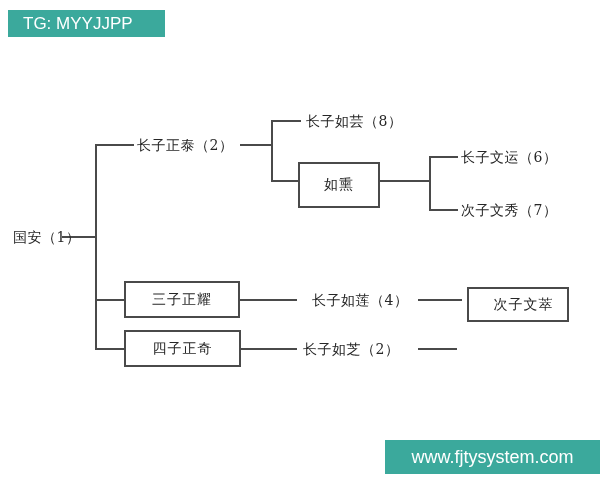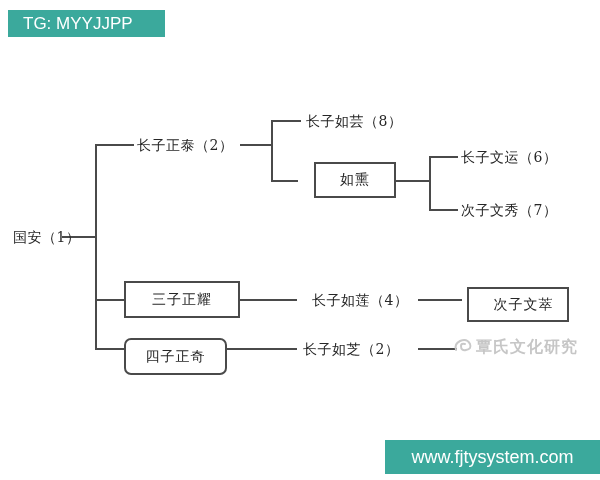--- a/index.html
+++ b/index.html
@@ -112,39 +112,31 @@
   <div class="hline" style="left:418px; top:348px; width:39px;"></div>
 
   <div class="label" style="left:13px; top:237px;">国安（1）</div>
   <div class="label" style="left:137px; top:145px;">长子正泰（2）</div>
   <div class="label" style="left:306px; top:121px;">长子如芸（8）</div>
   <div class="label" style="left:461px; top:157px;">长子文运（6）</div>
   <div class="label" style="left:461px; top:210px;">次子文秀（7）</div>
   <div class="label" style="left:312px; top:300px;">长子如莲（4）</div>
   <div class="label" style="left:303px; top:349px;">长子如芝（2）</div>
 
-  <div class="nodebox" style="left:314px; top:162px; width:82px; height:36px;">
+  <div class="nodebox" style="left:298px; top:162px; width:82px; height:46px;">
     <span>如熏</span>
   </div>
   <div class="nodebox" style="left:124px; top:281px; width:116px; height:37px;">
     <span>三子正耀</span>
   </div>
   <div class="nodebox" style="left:467px; top:287px; width:102px; height:35px;padding-left:11px;">
     <span>次子文萃</span>
   </div>
-  <div class="nodebox" style="left:124px; top:338px; width:103px; height:37px;border-radius:7px;">
+  <div class="nodebox" style="left:124px; top:330px; width:117px; height:37px;">
     <span>四子正奇</span>
   </div>
 
-  <div class="watermark">
-    <span>
-      <svg width="22" height="22" viewBox="0 0 22 22">
-        <path d="M4 14 Q2 8 8 5 Q15 2 18 8 Q20 13 14 14 Q9 15 9 10 Q9 7 13 8" fill="none" stroke="#c9c9c9" stroke-width="2" stroke-linecap="round"></path>
-      </svg>
-    </span>
-    <span>覃氏文化研究</span>
-  </div>
 
   <div class="banner bottom">
     <span>www.fjtysystem.com</span>
   </div>
 
 </div>
 
 </body></html>

